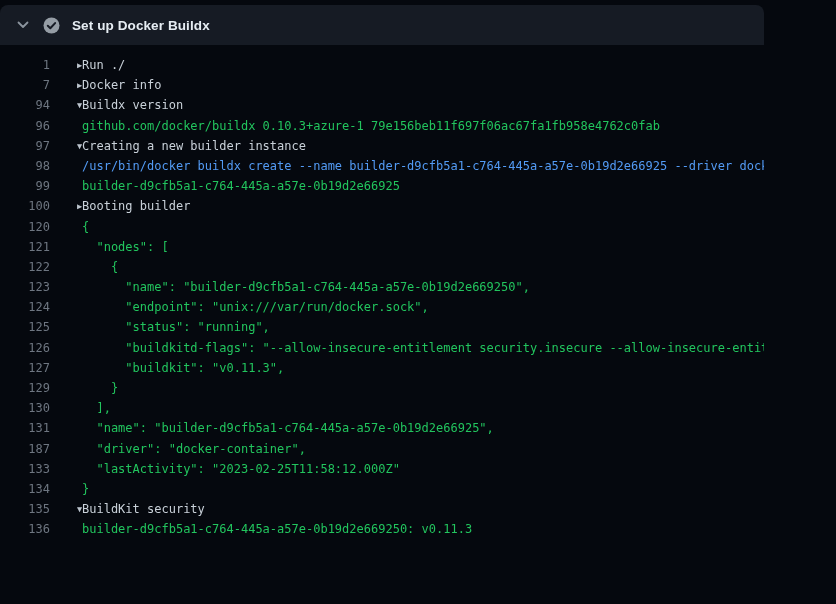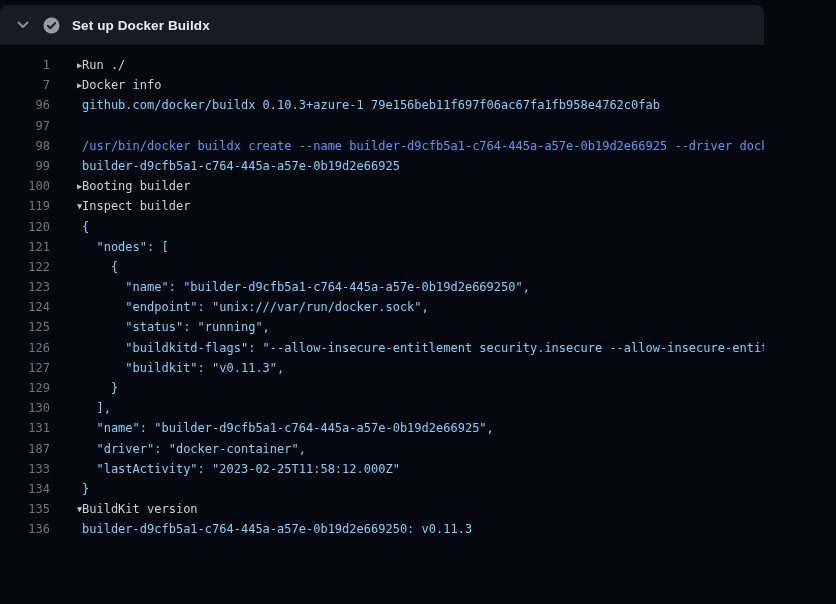--- a/index.html
+++ b/index.html
@@ -75,21 +75,21 @@
   }
   .arrow {
     display: inline-block;
     width: 16px;
     font-size: 8.5px;
     color: #bcc4cd;
     vertical-align: 1px;
   }
   .t-group   { color: #c9d1d9; text-align: right; }
   .t-command { color: #539bf5; }
-  .t-output  { color: #7dd3fc; }
+  .t-output  { color: #22c55e; }
   .group-row { cursor: pointer; }
 </style>
 </head>
 <body>
 
 <div class="stage">
 
   <div class="step-header">
     <span class="chevron-wrap">
       <svg width="12" height="8" viewBox="0 0 12 8">
@@ -101,37 +101,37 @@
         <circle cx="8.5" cy="8.5" r="8" fill="#959da5"></circle>
         <path d="M4.8 8.8 L7.3 11.2 L12.1 6.1" fill="none" stroke="#161b24" stroke-width="2" stroke-linecap="round" stroke-linejoin="round"></path>
       </svg>
     </span>
     <span class="step-title">Set up Docker Buildx</span>
   </div>
 
   <div class="log" id="log">
       <div class="row group-row"><span class="num">1</span><span class="body t-group"><span class="arrow">▶</span><span>Run ./</span></span></div>
       <div class="row group-row"><span class="num">7</span><span class="body t-group"><span class="arrow">▶</span><span>Docker info</span></span></div>
+      <div class="row group-row"><span class="num">94</span><span class="body t-group"><span class="arrow">▼</span><span>Buildx version</span></span></div>
       <div class="row"><span class="num">96</span><span class="body t-output"><span class="arrow"></span><span>github.com/docker/buildx 0.10.3+azure-1 79e156beb11f697f06ac67fa1fb958e4762c0fab</span></span></div>
-      <div class="row group-row"><span class="num">97</span></div>
+      <div class="row group-row"><span class="num">97</span><span class="body t-group"><span class="arrow">▼</span><span>Creating a new builder instance</span></span></div>
       <div class="row"><span class="num">98</span><span class="body t-command"><span class="arrow"></span><span>/usr/bin/docker buildx create --name builder-d9cfb5a1-c764-445a-a57e-0b19d2e66925 --driver docker-container</span></span></div>
       <div class="row"><span class="num">99</span><span class="body t-output"><span class="arrow"></span><span>builder-d9cfb5a1-c764-445a-a57e-0b19d2e66925</span></span></div>
       <div class="row group-row"><span class="num">100</span><span class="body t-group"><span class="arrow">▶</span><span>Booting builder</span></span></div>
-      <div class="row group-row"><span class="num">119</span><span class="body t-group"><span class="arrow">▼</span><span>Inspect builder</span></span></div>
       <div class="row"><span class="num">120</span><span class="body t-output"><span class="arrow"></span><span>{</span></span></div>
       <div class="row"><span class="num">121</span><span class="body t-output"><span class="arrow"></span><span>  "nodes": [</span></span></div>
       <div class="row"><span class="num">122</span><span class="body t-output"><span class="arrow"></span><span>    {</span></span></div>
       <div class="row"><span class="num">123</span><span class="body t-output"><span class="arrow"></span><span>      "name": "builder-d9cfb5a1-c764-445a-a57e-0b19d2e669250",</span></span></div>
       <div class="row"><span class="num">124</span><span class="body t-output"><span class="arrow"></span><span>      "endpoint": "unix:///var/run/docker.sock",</span></span></div>
       <div class="row"><span class="num">125</span><span class="body t-output"><span class="arrow"></span><span>      "status": "running",</span></span></div>
       <div class="row"><span class="num">126</span><span class="body t-output"><span class="arrow"></span><span>      "buildkitd-flags": "--allow-insecure-entitlement security.insecure --allow-insecure-entitlement network.host",</span></span></div>
       <div class="row"><span class="num">127</span><span class="body t-output"><span class="arrow"></span><span>      "buildkit": "v0.11.3",</span></span></div>
       <div class="row"><span class="num">129</span><span class="body t-output"><span class="arrow"></span><span>    }</span></span></div>
       <div class="row"><span class="num">130</span><span class="body t-output"><span class="arrow"></span><span>  ],</span></span></div>
       <div class="row"><span class="num">131</span><span class="body t-output"><span class="arrow"></span><span>  "name": "builder-d9cfb5a1-c764-445a-a57e-0b19d2e66925",</span></span></div>
       <div class="row"><span class="num">187</span><span class="body t-output"><span class="arrow"></span><span>  "driver": "docker-container",</span></span></div>
       <div class="row"><span class="num">133</span><span class="body t-output"><span class="arrow"></span><span>  "lastActivity": "2023-02-25T11:58:12.000Z"</span></span></div>
       <div class="row"><span class="num">134</span><span class="body t-output"><span class="arrow"></span><span>}</span></span></div>
-      <div class="row group-row"><span class="num">135</span><span class="body t-group"><span class="arrow">▼</span><span>BuildKit version</span></span></div>
+      <div class="row group-row"><span class="num">135</span><span class="body t-group"><span class="arrow">▼</span><span>BuildKit security</span></span></div>
       <div class="row"><span class="num">136</span><span class="body t-output"><span class="arrow"></span><span>builder-d9cfb5a1-c764-445a-a57e-0b19d2e669250: v0.11.3</span></span></div>
     </div>
 
 </div>
 
 </body></html>

